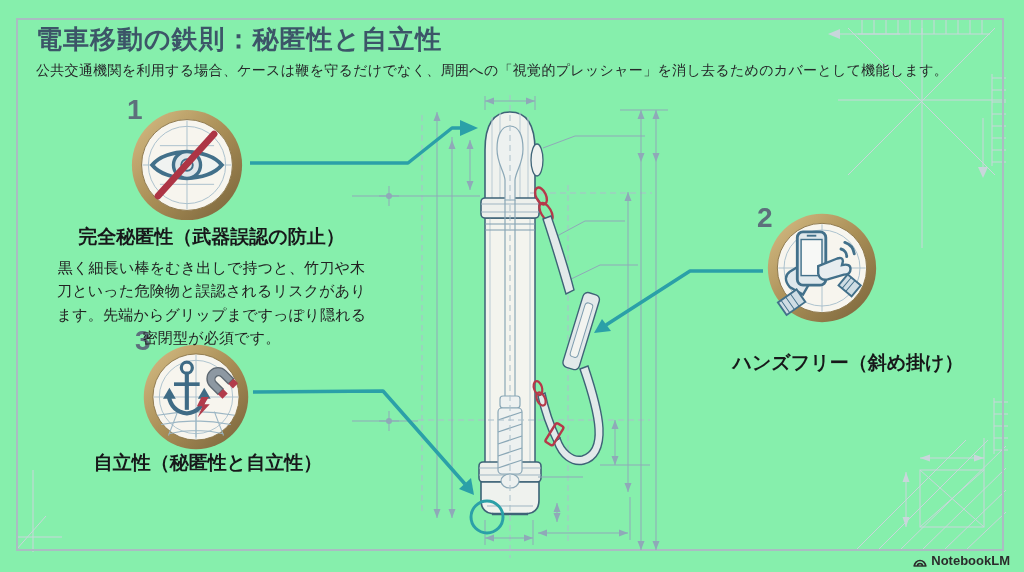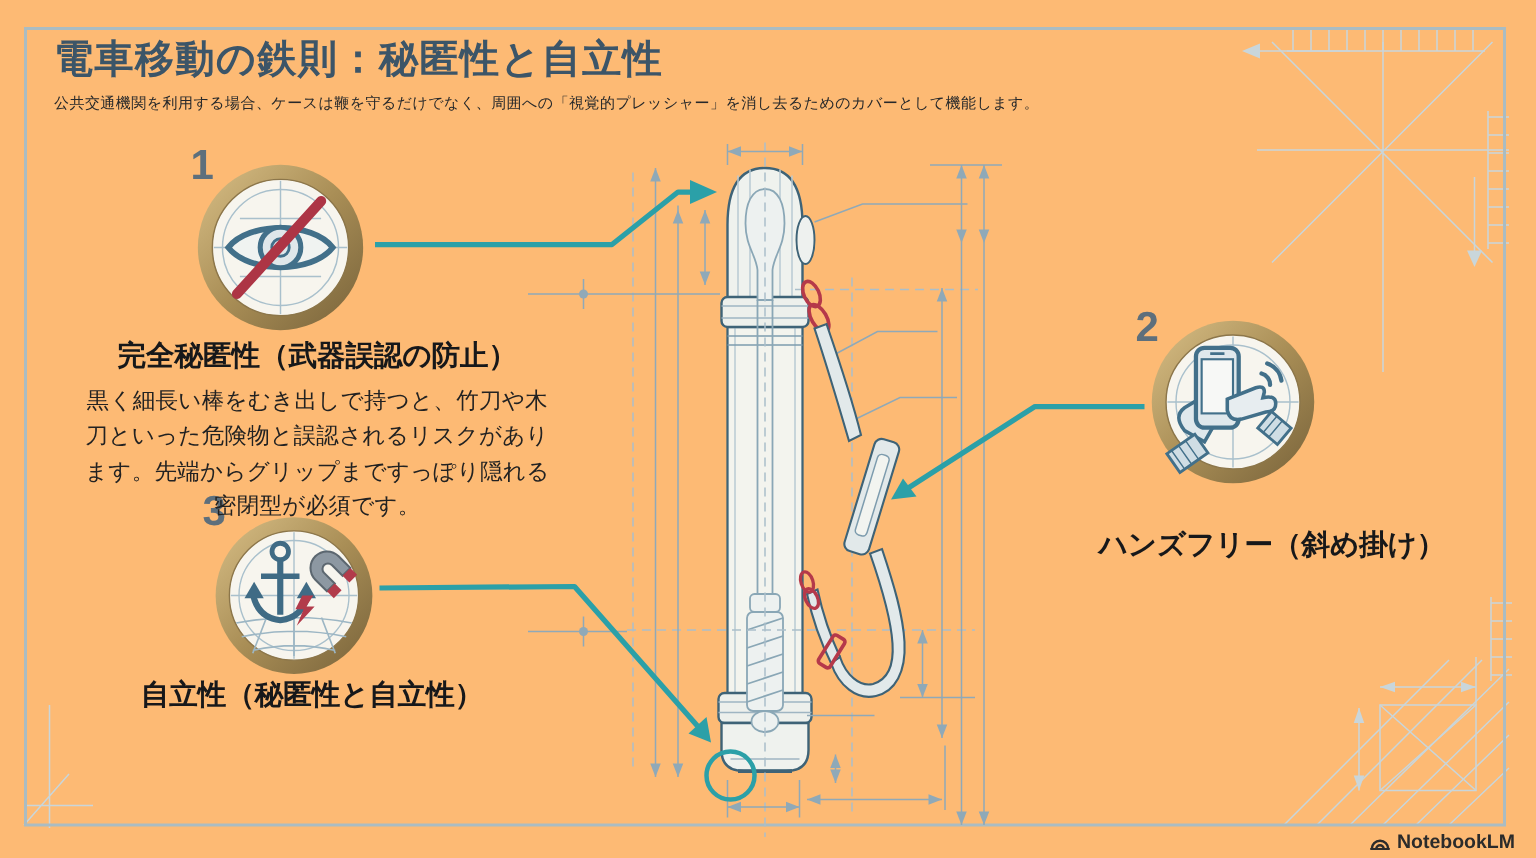--- a/index.html
+++ b/index.html
@@ -1,20 +1,20 @@
 <!DOCTYPE html>
 <html><head>
 <meta charset="utf-8">
 <style>
   html,body{margin:0;padding:0;}
-  .canvas{position:relative;width:1024px;height:572px;background:#fdba74;overflow:hidden;
+  .canvas{position:relative;width:1024px;height:572px;background:#86efac;overflow:hidden;
           font-family:"Liberation Sans","DejaVu Sans",sans-serif;}
   .frame{position:absolute;left:16px;top:18px;width:988px;height:533px;border:2px solid #aabcc2;box-sizing:border-box;}
   .title{position:absolute;left:36px;top:22px;font-size:26px;font-weight:700;color:#3c5568;letter-spacing:1px;}
-  .subtitle{position:absolute;left:36px;top:62px;width:950px;font-size:10px;color:#26282a;letter-spacing:.3px;}
+  .subtitle{position:absolute;left:36px;top:62px;width:950px;font-size:14px;color:#26282a;letter-spacing:.3px;}
   .num{position:absolute;font-size:28px;font-weight:700;color:#5d6f7c;}
   .badge{position:absolute;}
   .callout{position:absolute;text-align:center;}
   .callout-title{font-size:19px;font-weight:700;color:#17181a;margin-bottom:6px;}
   .callout-body{font-size:15px;color:#222;line-height:1.55;letter-spacing:.2px;}
   .footer{position:absolute;top:553px;right:14px;display:flex;align-items:center;gap:4px;
           font-size:13px;font-weight:600;color:#2b2b2b;}
   svg{display:block;}
   .overlay{position:absolute;left:0;top:0;pointer-events:none;}
 </style>

